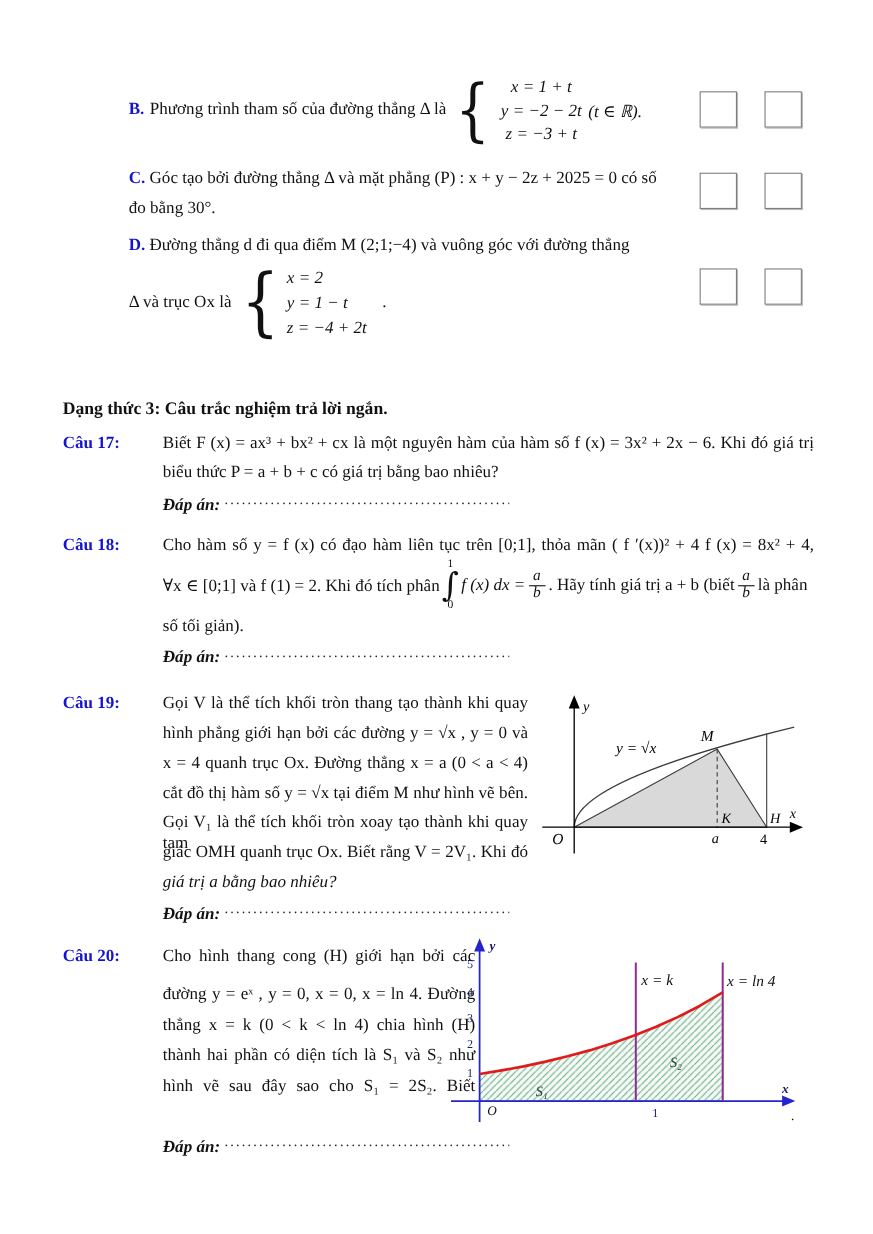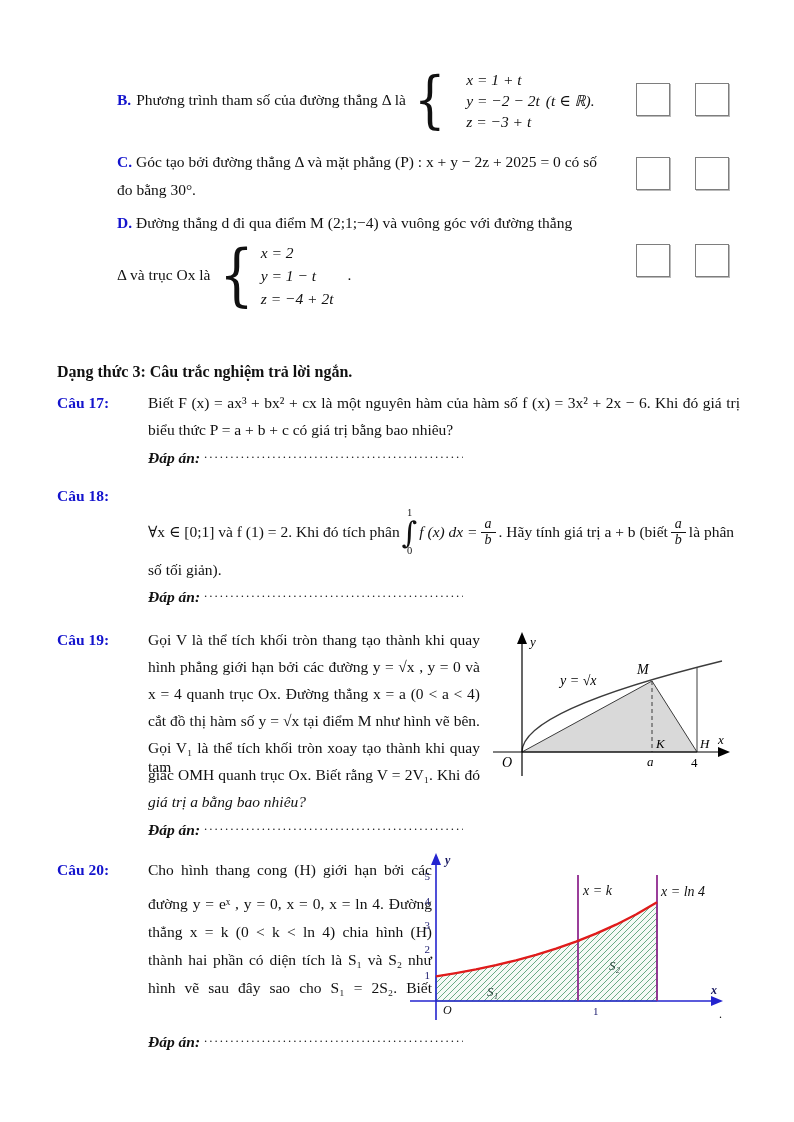--- a/index.html
+++ b/index.html
@@ -32,21 +32,21 @@
 </style>
 </head>
 <body>
 
 <div class="page">
 
   <div class="abs flexrow" style="left:117px;top:66px;height:68px;">
     <span class="blue">B.</span>
     <span style="margin-left:5px;">Phương trình tham số của đường thẳng Δ là</span>
     <span class="brace" style="margin-left:4px;">{</span>
-    <span style="margin-left:17px;">
+    <span style="margin-left:6px;text-align:center;">
       <div class="sysrow it">x = 1 + t</div>
       <div class="sysrow it">y = −2 − 2t</div>
       <div class="sysrow it">z = −3 + t</div>
     </span>
     <span class="it" style="margin-left:6px;">(t ∈ ℝ).</span>
   </div>
 
   <div class="ansbox" style="left:636px;top:83px;"></div>
   <div class="ansbox" style="left:695px;top:83px;"></div>
   <div class="ansbox" style="left:636px;top:157px;"></div>
@@ -79,20 +79,21 @@
 
   <div class="line blue" style="left:57px;top:393px;">Câu 17:</div>
   <div class="line jl" style="left:148px;top:393px;width:592px;">Biết F (x) = ax³ + bx² + cx là một nguyên hàm của hàm số f (x) = 3x² + 2x − 6. Khi đó giá trị</div>
   <div class="line" style="left:148px;top:420px;width:592px;">biểu thức P = a + b + c có giá trị bằng bao nhiêu?</div>
   <div class="line" style="left:148px;top:446px;">
     <span class="anslabel">Đáp án:</span>
     <span class="dotfill">..........................................................................................</span>
   </div>
 
   <div class="line blue" style="left:57px;top:486px;">Câu 18:</div>
+  <div class="line jl" style="left:148px;top:486px;width:592px;">Cho hàm số y = f (x) có đạo hàm liên tục trên [0;1], thỏa mãn ( f ′(x))² + 4 f (x) = 8x² + 4,</div>
   <div class="abs flexrow" style="left:148px;top:506px;height:52px;width:600px;">
     <span>∀x ∈ [0;1] và f (1) = 2. Khi đó tích phân</span>
     <span class="intwrap">
       <span>1</span>
       <span class="intsign">∫</span>
       <span>0</span>
     </span>
     <span class="it">f (x) dx =</span>
     <span class="frac">
       <span class="num it">a</span>

